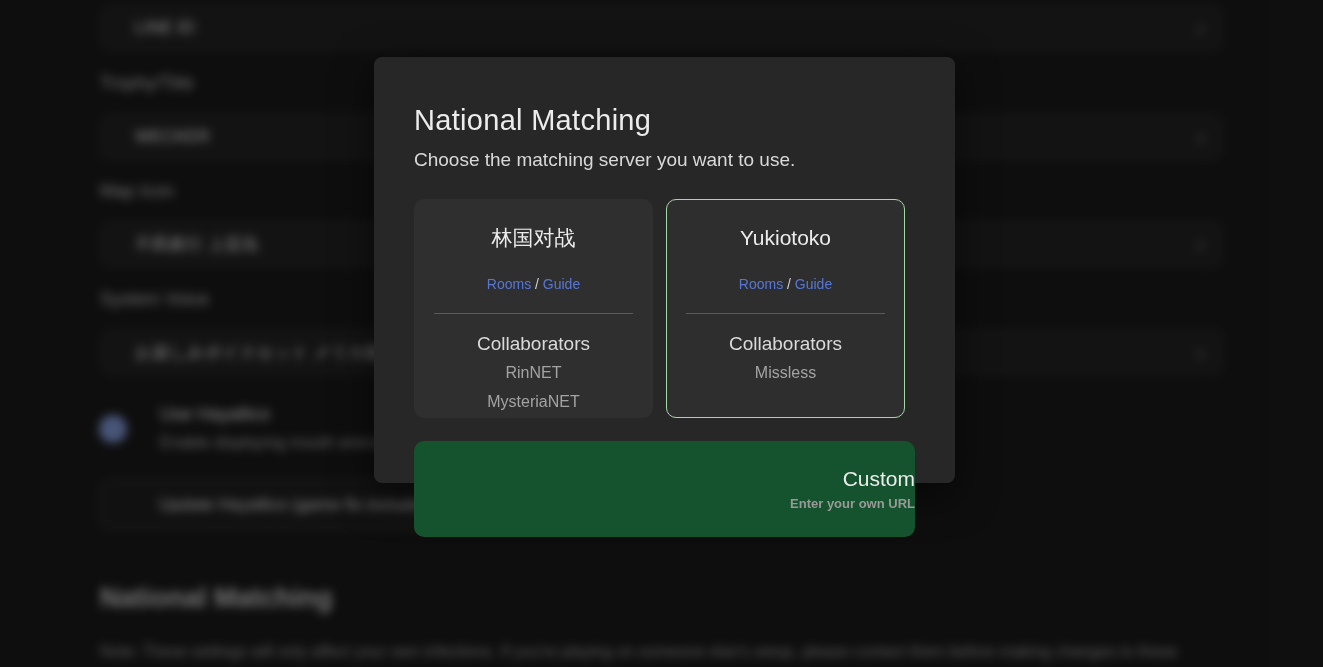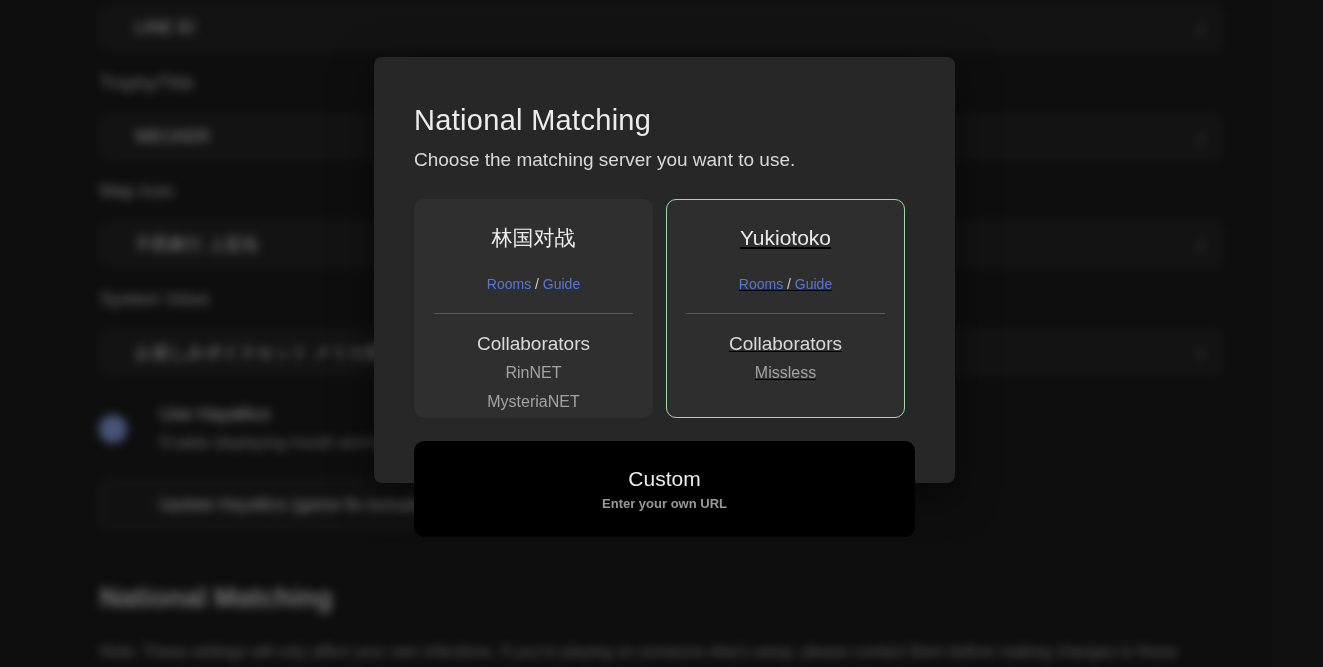--- a/index.html
+++ b/index.html
@@ -39,31 +39,31 @@
     box-shadow: 0 12px 40px rgba(0,0,0,0.55);
   }
   .modal-title { color: #ececec; font-size: 29px; font-weight: 500; line-height: 38px; letter-spacing: 0.3px; }
   .modal-subtitle { color: #d9d9d9; font-size: 19px; line-height: 26px; margin-top: 8px; font-weight: 400; }
 
   .cards-row { display: flex; gap: 13px; margin-top: 26px; }
   .server-card {
     width: 239px; height: 219px; background: #2f2f2f; border-radius: 10px;
     border: 1px solid transparent; text-align: center; padding-top: 23px; cursor: pointer;
   }
-  .server-card.selected { background: #2d2e2d; border: 1px solid #a3d9a6; text-decoration: underline; }
+  .server-card.selected { background: #2d2e2d; border: 1px solid #a3d9a6; }
   .server-name { color: #ececec; font-size: 21px; line-height: 29px; font-weight: 500; }
   .server-links { font-size: 14px; line-height: 28px; margin-top: 18px; color: #cfcfcf; }
   .server-links a { color: #5677d6; text-decoration: none; }
   .card-divider { border: none; border-top: 1px solid #5a5a5a; width: 84%; margin: 15px auto 0 auto; }
   .collab-heading { color: #dadada; font-size: 19px; line-height: 26px; margin-top: 17px; }
   .collab-name { color: #a3a3a3; font-size: 16px; line-height: 27px; margin-top: 2px; }
 
   .custom-card {
-    margin-top: 23px; width: 501px; height: 96px; background: #000000; border-radius: 10px;
-    display: flex; flex-direction: column; align-items: center; justify-content: center; gap: 5px; cursor: pointer;
+    margin-top: 23px; width: 501px; height: 96px; background: #14532d; border-radius: 10px;
+    display: flex; flex-direction: column; align-items: flex-end; justify-content: center; gap: 5px; cursor: pointer;
   }
   .custom-title { color: #ececec; font-size: 21px; font-weight: 500; }
   .custom-sub { color: #999999; font-size: 13px; font-weight: bold; }
 </style>
 </head>
 <body>
 
 <div class="stage">
 
   <div class="bg">

